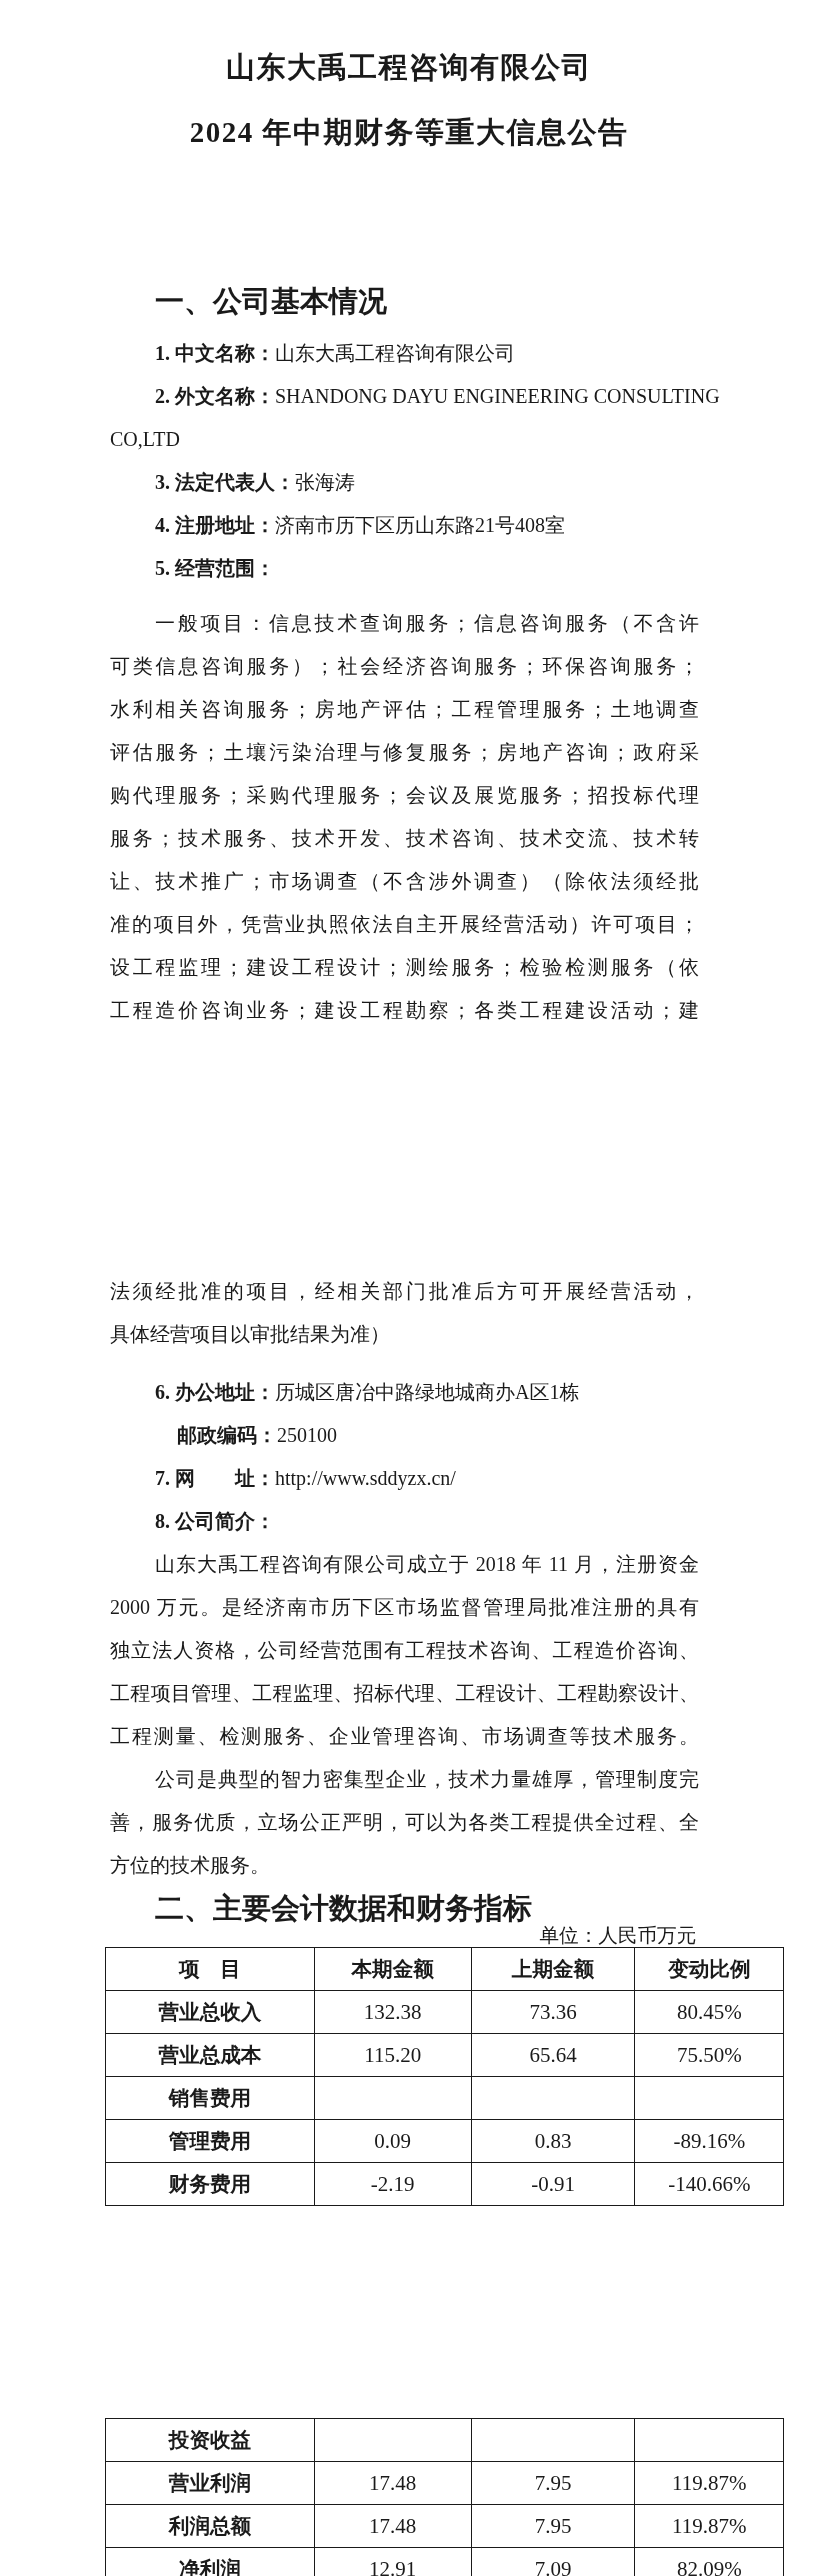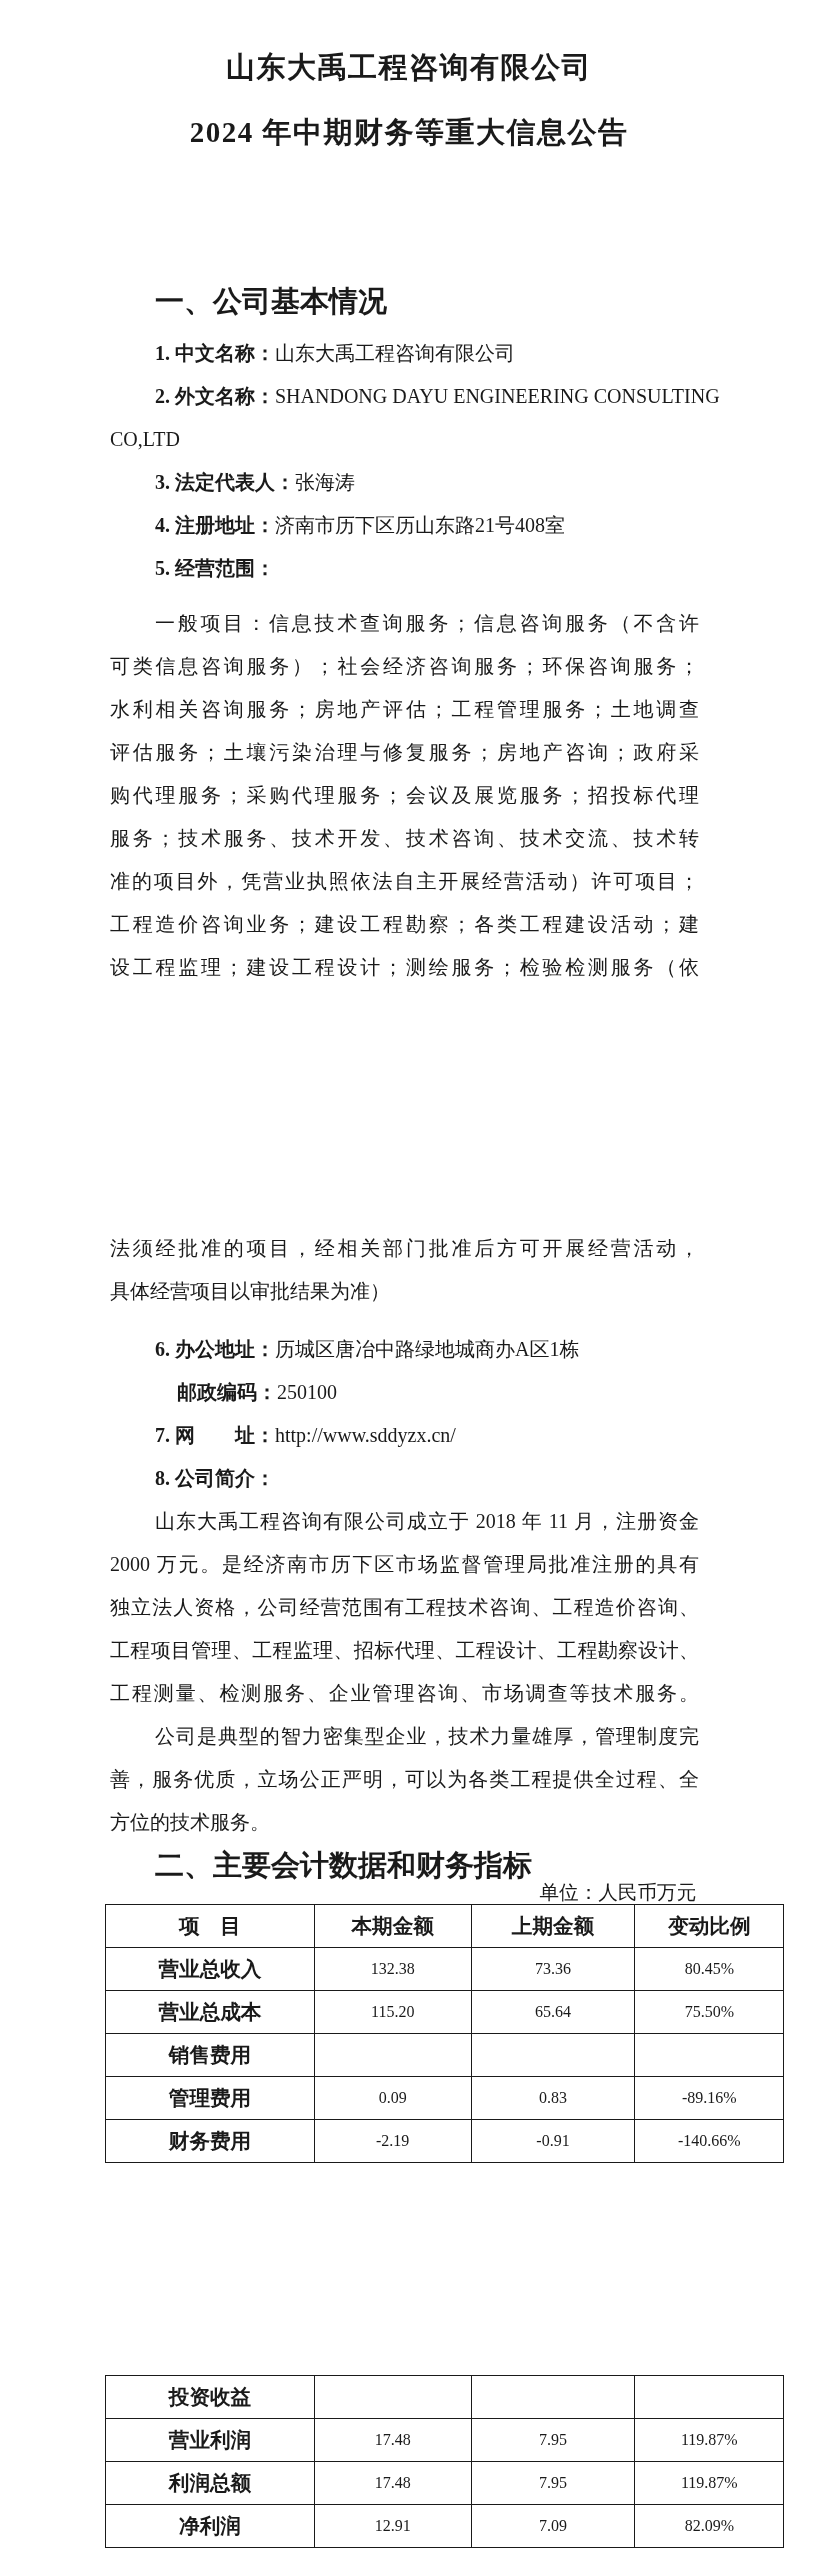--- a/index.html
+++ b/index.html
@@ -25,21 +25,21 @@
   #item1 { margin-top: 8.8px; }
   #scope0 { margin-top: 12.4px; }
   #scope10 { margin-top: 238px; }
   #item6 { margin-top: 15px; }
 
   .unit-note { width: 597px; margin-left: -4.6px; margin-top: -6.2px; height: 23px; line-height: 23px;
                font-size: 19.6px; text-align: left; text-align-last: right; padding-right: 6.2px; }
 
   table.fin { border-collapse: collapse; table-layout: fixed; width: 679px; margin-left: -4.6px; }
   table.fin td { border: 1.5px solid #1a1a1a; height: 43px; padding: 0; text-align: center;
-                 vertical-align: middle; font-size: 16px; }
+                 vertical-align: middle; font-size: 21px; }
   table.fin td.lbl { font-weight: bold; font-size: 20.6px; }
   .c1 { width: 30.7%; } .c2 { width: 23.2%; } .c3 { width: 24.1%; } .c4 { width: 22.0%; }
   #table2 { margin-top: 212px; }
 </style>
 </head>
 <body>
 
 <div id="page">
 
   <div class="title t1">山东大禹工程咨询有限公司</div>
@@ -69,23 +69,24 @@
     <div class="line last ind">
       <span class="b">5. 经营范围：</span>
     </div>
 
     <div id="scope0" class="line ind">一般项目：信息技术查询服务；信息咨询服务（不含许</div>
     <div class="line">可类信息咨询服务）；社会经济咨询服务；环保咨询服务；</div>
     <div class="line">水利相关咨询服务；房地产评估；工程管理服务；土地调查</div>
     <div class="line">评估服务；土壤污染治理与修复服务；房地产咨询；政府采</div>
     <div class="line">购代理服务；采购代理服务；会议及展览服务；招投标代理</div>
     <div class="line">服务；技术服务、技术开发、技术咨询、技术交流、技术转</div>
+    <div class="line">让、技术推广；市场调查（不含涉外调查）（除依法须经批</div>
     <div class="line">准的项目外，凭营业执照依法自主开展经营活动）许可项目；</div>
+    <div class="line">设工程监理；建设工程设计；测绘服务；检验检测服务（依</div>
     <div class="line">工程造价咨询业务；建设工程勘察；各类工程建设活动；建</div>
-    <div class="line">设工程监理；建设工程设计；测绘服务；检验检测服务（依</div>
     <div id="scope10" class="line">法须经批准的项目，经相关部门批准后方可开展经营活动，</div>
     <div class="line last">具体经营项目以审批结果为准）</div>
 
     <div id="item6" class="line last ind">
       <span class="b">6. 办公地址：</span><span>历城区唐冶中路绿地城商办A区1栋</span>
     </div>
 
     <div class="line last ind2">
       <span class="b">邮政编码：</span><span>250100</span>
     </div>

